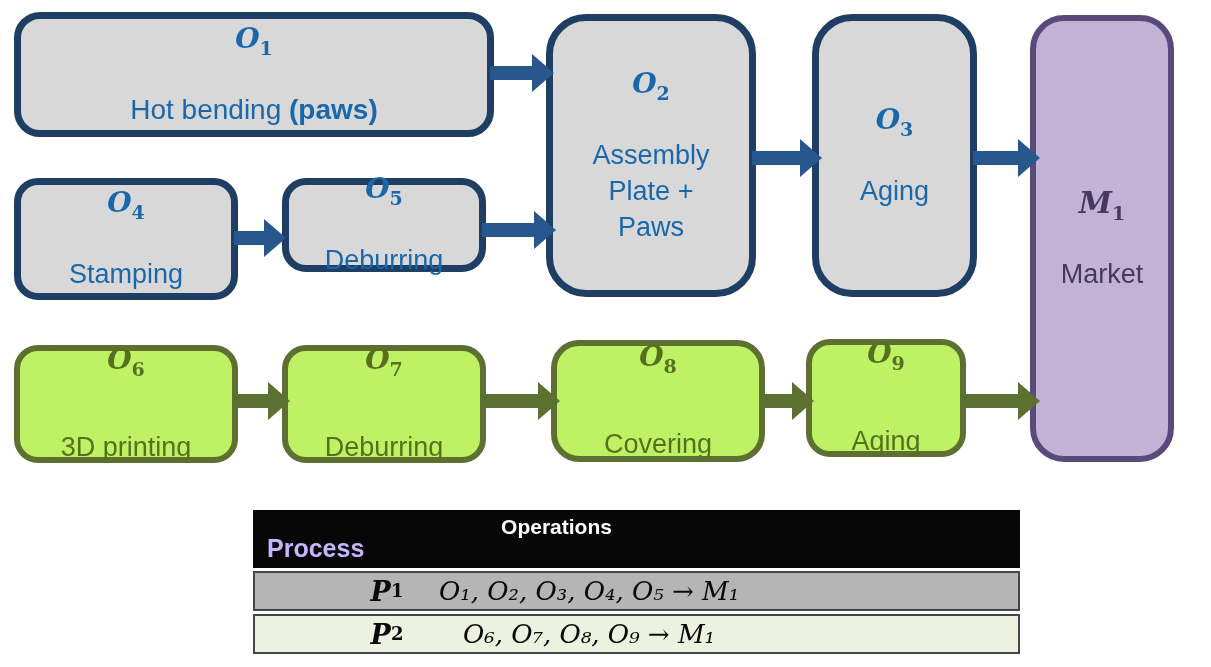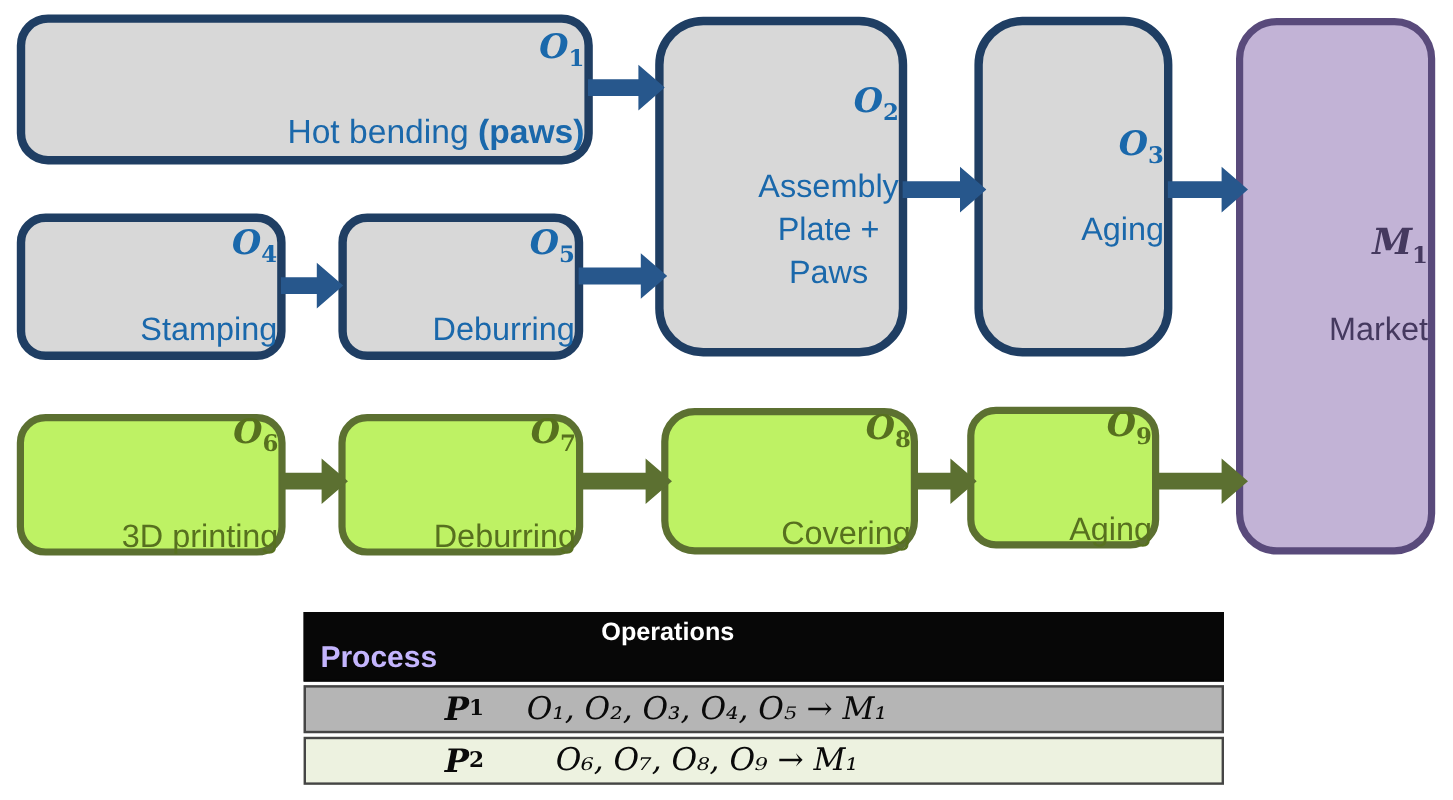--- a/index.html
+++ b/index.html
@@ -1,21 +1,21 @@
 <!DOCTYPE html>
 <html><head>
 <meta charset="utf-8">
 <style>
   html,body{margin:0;padding:0;background:#ffffff;}
   .stage{position:relative;width:1211px;height:667px;background:#ffffff;overflow:hidden;
          font-family:"Liberation Sans",sans-serif;}
 
   
   .node{position:absolute;box-sizing:border-box;display:flex;flex-direction:column;
-        align-items:flex-end;justify-content:center;text-align:center;z-index:2;}
+        align-items:center;justify-content:center;text-align:center;z-index:2;}
   .n-blue{background:#d8d8d8;border:7px solid #1f3e63;color:#1a68ab;}
   .n-green{background:#bef264;border:6px solid #5c7031;color:#57701f;gap:16px;}
   .n-market{background:#c2b3d6;border:6px solid #594a7b;color:#45395f;}
 
   .node-id{font-family:"DejaVu Serif",serif;font-style:italic;font-weight:bold;
            font-size:28px;line-height:34px;}
   .node-id sub{font-style:normal;font-size:19px;line-height:0;}
   .node-label{font-size:27px;line-height:36px;white-space:pre-line;margin-top:36px;}
   .node-label b{font-weight:bold;}
   .n-market .node-id{font-size:30px;}
@@ -64,21 +64,21 @@
   <div class="node n-blue" style="left:812px;top:14px;width:165px;height:283px;border-radius:40px">
     <div class="node-id"><i>O</i><sub>3</sub></div>
     <div class="node-label">Aging</div>
   </div>
 
   <div class="node n-blue" style="left:14px;top:178px;width:224px;height:122px;border-radius:24px">
     <div class="node-id"><i>O</i><sub>4</sub></div>
     <div class="node-label">Stamping</div>
   </div>
 
-  <div class="node n-blue" style="left:282px;top:178px;width:204px;height:122px;border-radius:24px">
+  <div class="node n-blue" style="left:282px;top:178px;width:204px;height:94px;border-radius:24px">
     <div class="node-id"><i>O</i><sub>5</sub></div>
     <div class="node-label">Deburring</div>
   </div>
 
   <div class="node n-green" style="left:14px;top:345px;width:224px;height:118px;border-radius:24px">
     <div class="node-id"><i>O</i><sub>6</sub></div>
     <div class="node-label">3D printing</div>
   </div>
 
   <div class="node n-green" style="left:282px;top:345px;width:204px;height:118px;border-radius:24px">
@@ -89,21 +89,21 @@
   <div class="node n-green" style="left:551px;top:340px;width:214px;height:122px;border-radius:28px">
     <div class="node-id"><i>O</i><sub>8</sub></div>
     <div class="node-label">Covering</div>
   </div>
 
   <div class="node n-green" style="left:806px;top:339px;width:160px;height:118px;border-radius:24px">
     <div class="node-id"><i>O</i><sub>9</sub></div>
     <div class="node-label">Aging</div>
   </div>
 
-  <div class="node n-market" style="left:1030px;top:15px;width:166px;height:447px;border-radius:34px">
+  <div class="node n-market" style="left:1030px;top:15px;width:144px;height:447px;border-radius:34px">
     <div class="node-id"><i>M</i><sub>1</sub></div>
     <div class="node-label">Market</div>
   </div>
 
   <svg class="arrow a-blue" style="left:490px;top:53px" width="64" height="40">
     <polygon points="0,13 42,13 42,1 64,20 42,39 42,27 0,27"></polygon>
     </svg>
 
   <svg class="arrow a-blue" style="left:234px;top:218px" width="52" height="40">
     <polygon points="0,13 30,13 30,1 52,20 30,39 30,27 0,27"></polygon>

